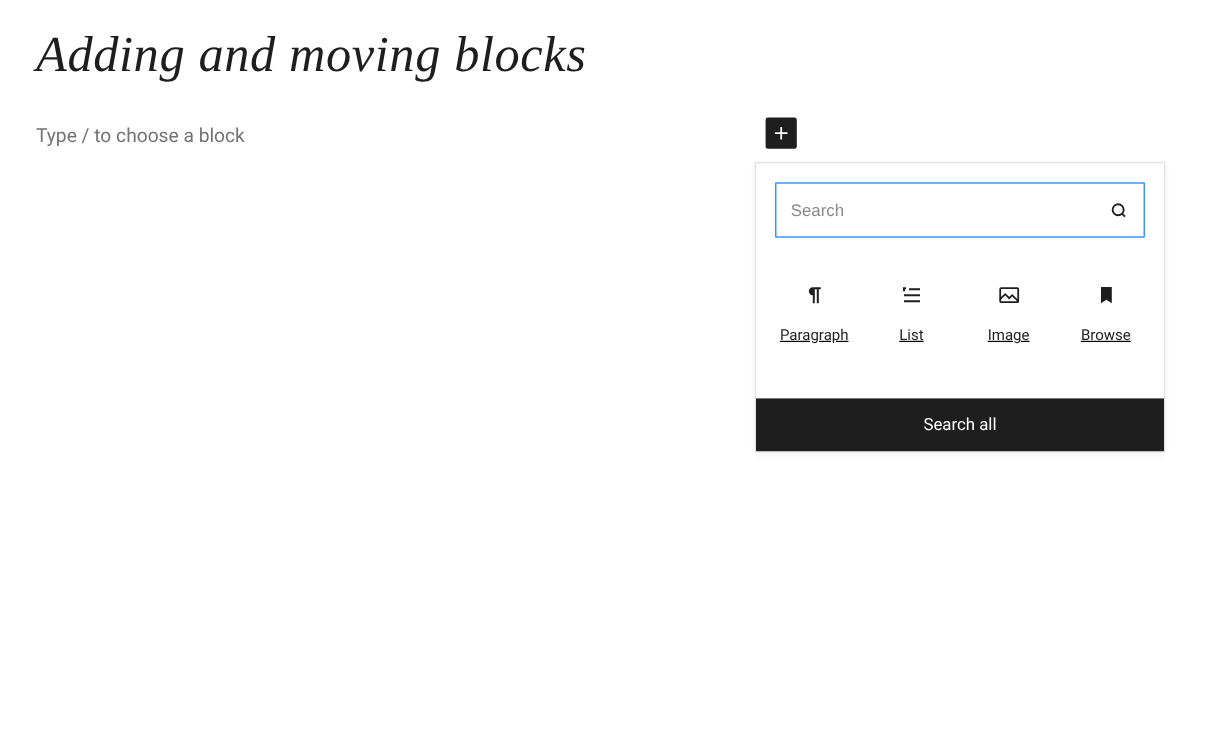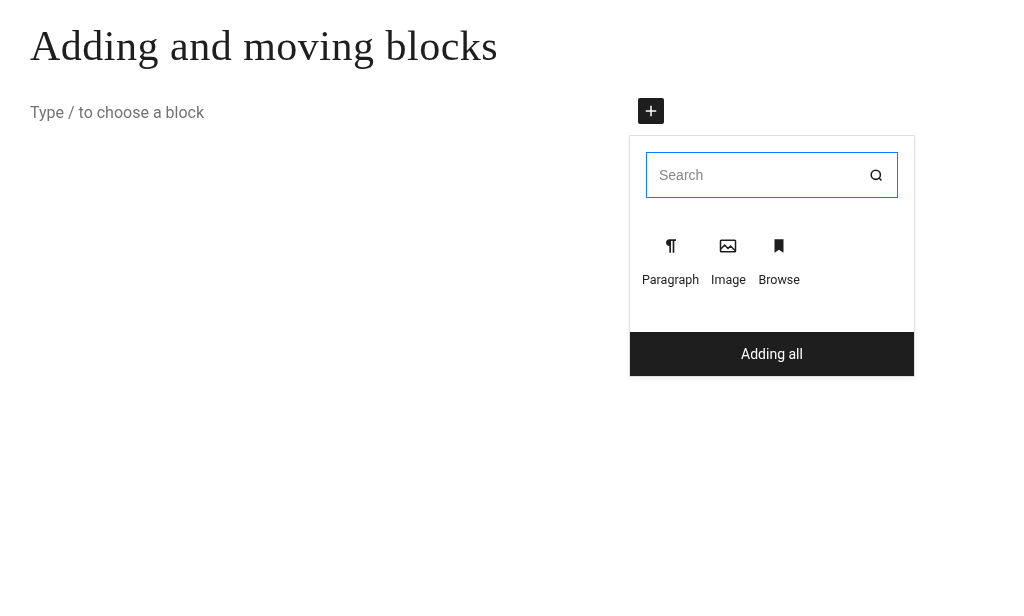--- a/index.html
+++ b/index.html
@@ -12,20 +12,21 @@
     }
     .page-title {
       font-family: Georgia, "Times New Roman", serif;
       font-size: 42px;
       font-weight: 400;
       color: #1e1e1e;
       position: absolute;
       left: 30px;
       top: 22px;
       letter-spacing: 0.5px;
+      font-style: italic;
     }
     .placeholder-text {
       position: absolute;
       left: 30px;
       top: 103px;
       font-size: 16px;
       color: #737373;
     }
     .add-block-button {
       position: absolute;
@@ -39,21 +40,21 @@
       align-items: center;
       justify-content: center;
       cursor: pointer;
     }
     .add-block-button svg { width: 18px; height: 18px; }
 
     .inserter-popover {
       position: absolute;
       left: 629px;
       top: 135px;
-      width: 286px;
+      width: 342px;
       border: 1px solid #e0e0e0;
       background: #fff;
       box-shadow: 0 2px 6px rgba(0,0,0,0.05);
     }
     .search-wrap {
       padding: 16px;
     }
     .search-box {
       border: 1.5px solid #0a7cff;
       height: 46px;
@@ -68,23 +69,24 @@
       font-size: 14px;
       color: #555;
       flex: 1;
       background: transparent;
     }
     .search-input::placeholder { color: #888; }
     .search-icon-wrap { flex: 0 0 auto; display:flex; align-items:center; }
 
     .block-grid {
       display: grid;
-      grid-template-columns: repeat(5, 1fr);
+      grid-template-columns: repeat(4, 1fr);
       padding: 6px 8px 18px 8px;
       gap: 0;
+      text-decoration: underline;
     }
     .block-item {
       display: flex;
       flex-direction: column;
       align-items: center;
       justify-content: flex-start;
       padding: 14px 4px 10px 4px;
       cursor: pointer;
       text-align: center;
       min-height: 94px;
@@ -145,20 +147,32 @@
 
     <div class="block-item">
       <span class="icon">
         <svg width="20" height="20" viewBox="0 0 24 24" fill="#1e1e1e">
             <path d="M10 4H18V6H16V20H14V6H12V20H10V12C7.79 12 6 10.21 6 8C6 5.79 7.79 4 10 4Z"></path>
           </svg>
       </span>
       <span class="label">Paragraph</span>
     </div>
 
+    <div class="block-item">
+      <span class="icon">
+        <svg width="20" height="20" viewBox="0 0 24 24" fill="none" stroke="#1e1e1e" stroke-width="2">
+          <line x1="9" y1="6" x2="20" y2="6"></line>
+          <line x1="4" y1="12" x2="20" y2="12"></line>
+          <line x1="4" y1="18" x2="20" y2="18"></line>
+          <line x1="4" y1="5" x2="4" y2="8"></line>
+          <line x1="3" y1="5" x2="6" y2="5"></line>
+        </svg>
+      </span>
+      <span class="label">List</span>
+    </div>
 
 
 
     <div class="block-item">
       <span class="icon">
         <svg width="20" height="20" viewBox="0 0 24 24" fill="none" stroke="#1e1e1e" stroke-width="1.8">
           <rect x="3" y="5" width="18" height="14" rx="1"></rect>
           <polyline points="3,16 8,11 12,15 15,12 21,18" fill="none"></polyline>
         </svg>
       </span>
@@ -169,14 +183,14 @@
       <span class="icon">
         <svg width="18" height="18" viewBox="0 0 24 24" fill="#1e1e1e">
             <path d="M6 3h12v18l-6-4-6 4V3z"></path>
           </svg>
       </span>
       <span class="label">Browse</span>
     </div>
 
   </div>
 
-  <div class="browse-all">Adding all</div>
+  <div class="browse-all">Search all</div>
 </div>
 
 </body></html>

